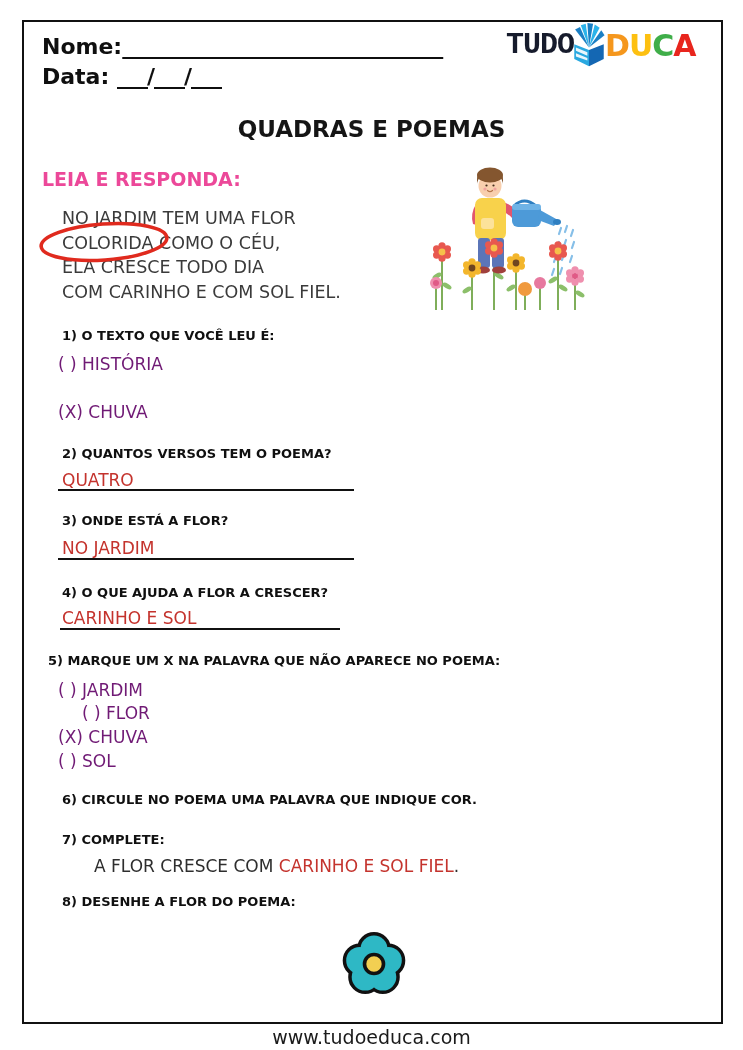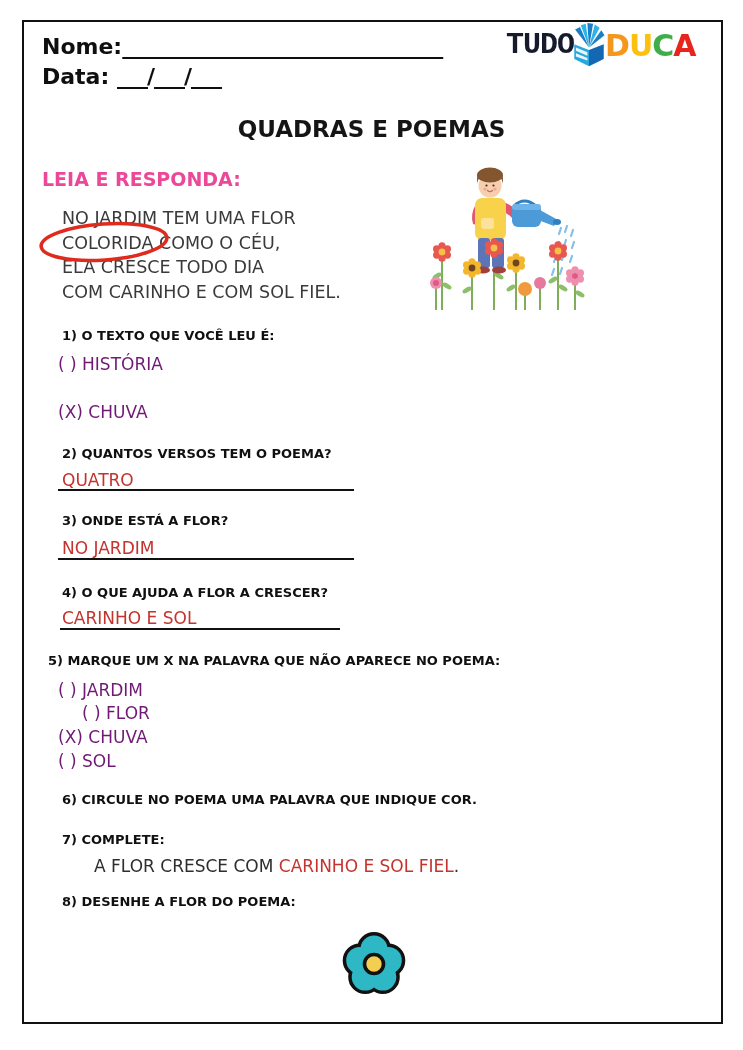--- a/index.html
+++ b/index.html
@@ -229,13 +229,14 @@
     <g fill="var(--flower-teal,#2eb8c5)">
       <circle cx="38" cy="25" r="13.5"></circle>
         <circle cx="52.3" cy="36.4" r="13.5"></circle>
         <circle cx="46.8" cy="53.1" r="13.5"></circle>
       <circle cx="29.2" cy="53.1" r="13.5"></circle>
         <circle cx="23.7" cy="36.4" r="13.5"></circle>
     </g>
     <circle cx="38" cy="40" r="9.5" fill="var(--flower-center,#f2cf52)" stroke="#111" stroke-width="3.6"></circle>
   </svg>
 
+  <div class="abs footer">www.tudoeduca.com</div>
 </div>
 
 </body></html>

